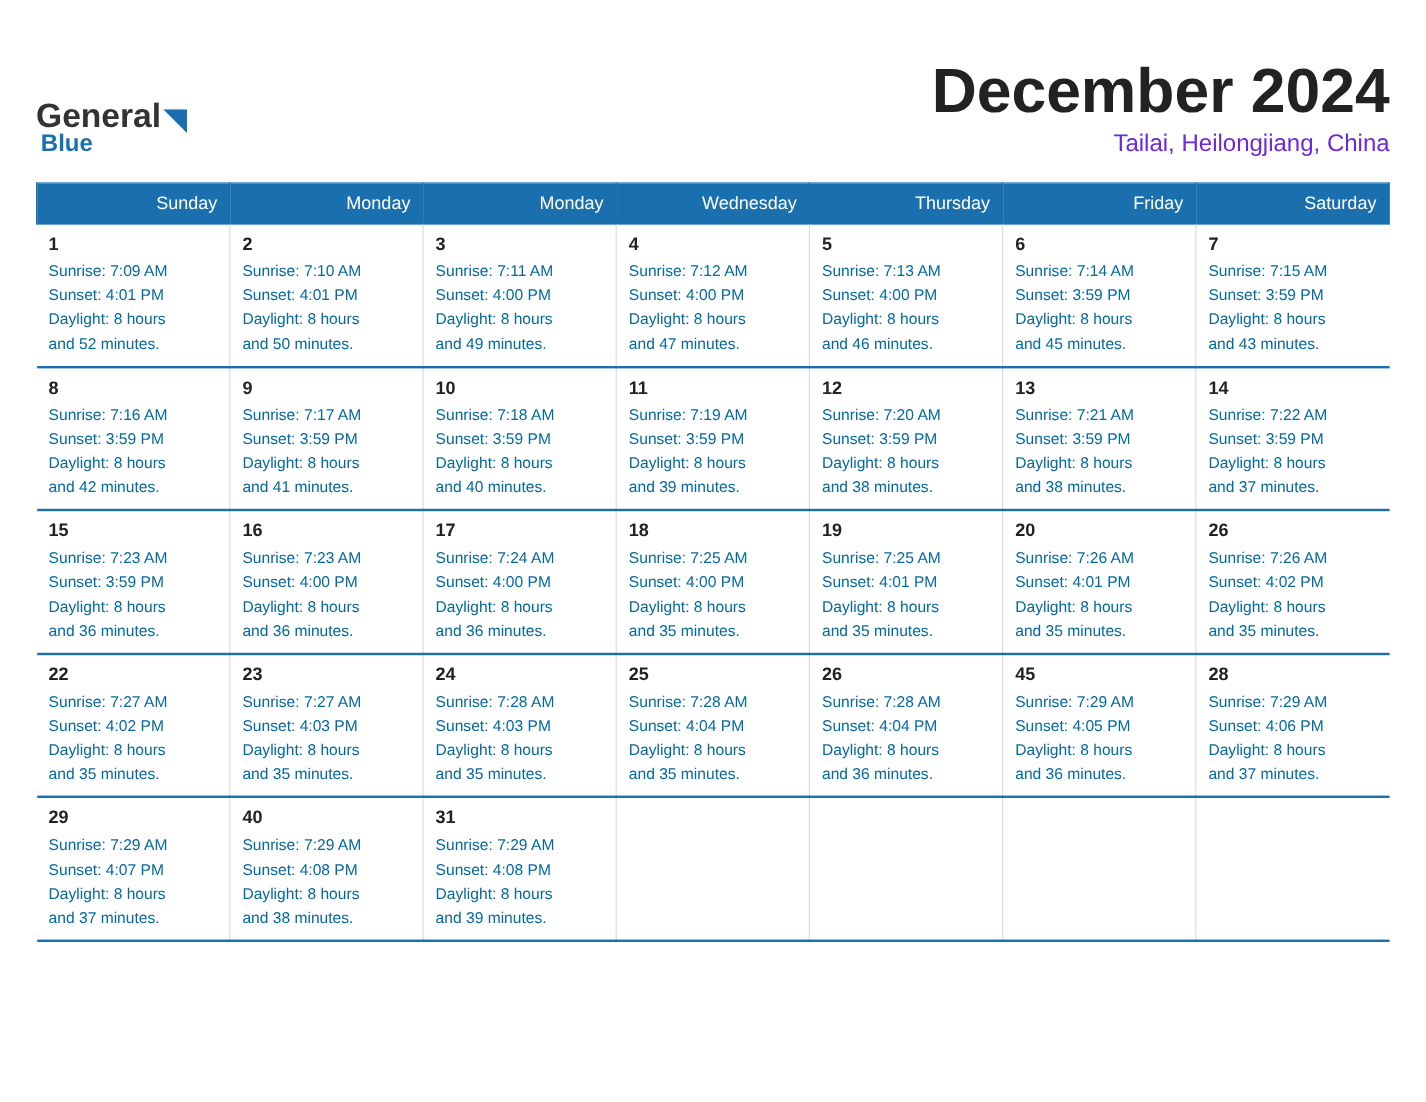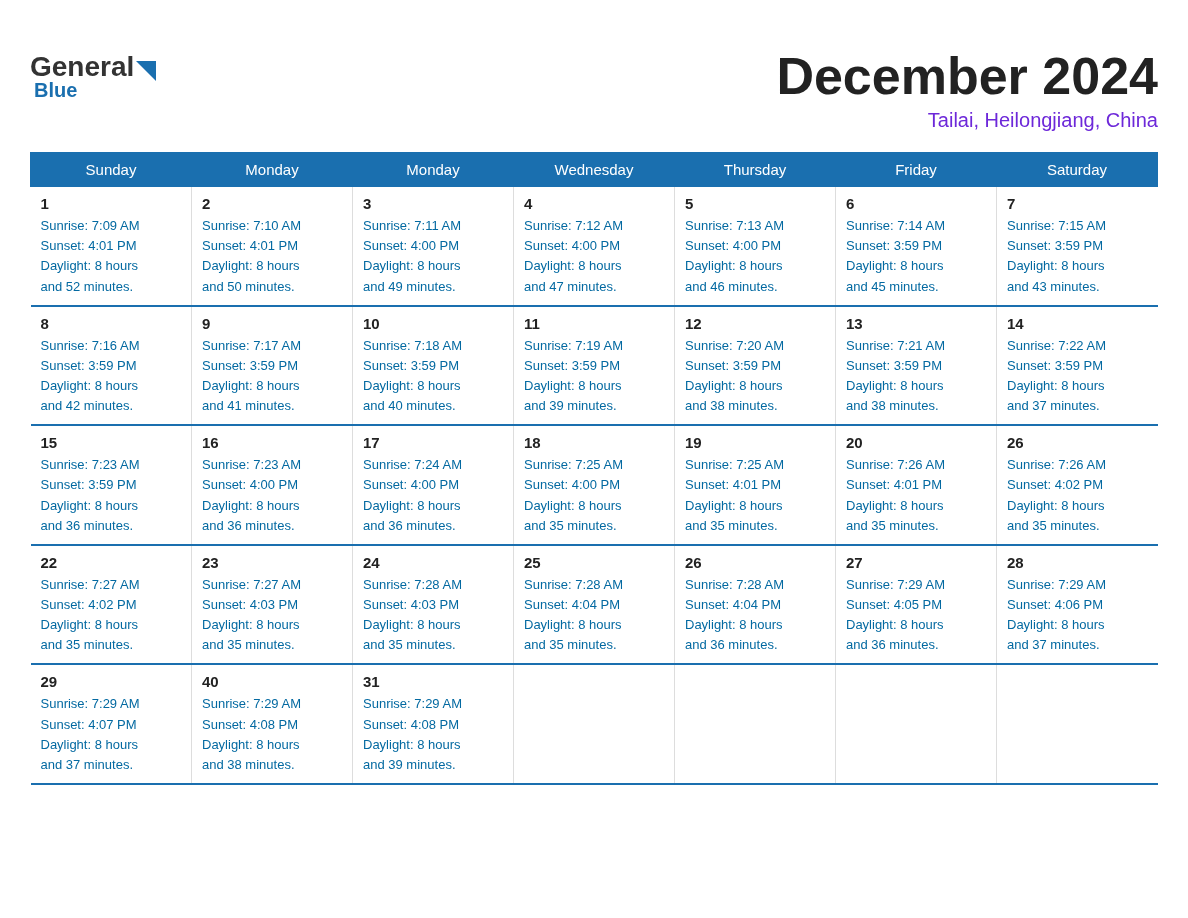--- a/index.html
+++ b/index.html
@@ -6,21 +6,21 @@
     body {
       font-family: Arial, sans-serif;
       background: #fff;
       padding: 20px 30px;
       width: 1188px;
       min-height: 918px;
     }
     .header {
       display: flex;
       justify-content: space-between;
-      align-items: center;
+      align-items: flex-end;
       margin-bottom: 20px;
     }
     .logo-text-general {
       font-size: 28px;
       font-weight: bold;
       color: #333;
     }
     .logo-blue {
       font-size: 20px;
       font-weight: bold;
@@ -61,21 +61,21 @@
       table-layout: fixed;
     }
     thead tr {
       background-color: #1a6faf;
     }
     thead th {
       color: #fff;
       font-size: 15px;
       font-weight: normal;
       padding: 8px 10px;
-      text-align: center;
+      text-align: right;
       border: 1px solid #1a6faf;
     }
     tbody tr {
       border-bottom: 2px solid #1a6faf;
     }
     tbody td {
       vertical-align: top;
       padding: 8px 10px;
       border-right: 1px solid #ddd;
       font-size: 13px;
@@ -191,21 +191,21 @@
         <td><span class="day-num">22</span>
           <span class="day-info">Sunrise: 7:27 AM<br>Sunset: 4:02 PM<br>Daylight: 8 hours<br>and 35 minutes.</span></td>
         <td><span class="day-num">23</span>
           <span class="day-info">Sunrise: 7:27 AM<br>Sunset: 4:03 PM<br>Daylight: 8 hours<br>and 35 minutes.</span></td>
         <td><span class="day-num">24</span>
           <span class="day-info">Sunrise: 7:28 AM<br>Sunset: 4:03 PM<br>Daylight: 8 hours<br>and 35 minutes.</span></td>
         <td><span class="day-num">25</span>
           <span class="day-info">Sunrise: 7:28 AM<br>Sunset: 4:04 PM<br>Daylight: 8 hours<br>and 35 minutes.</span></td>
         <td><span class="day-num">26</span>
           <span class="day-info">Sunrise: 7:28 AM<br>Sunset: 4:04 PM<br>Daylight: 8 hours<br>and 36 minutes.</span></td>
-        <td><span class="day-num">27</span>
+        <td><span class="day-num">45</span>
           <span class="day-info">Sunrise: 7:29 AM<br>Sunset: 4:05 PM<br>Daylight: 8 hours<br>and 36 minutes.</span></td>
         <td><span class="day-num">28</span>
           <span class="day-info">Sunrise: 7:29 AM<br>Sunset: 4:06 PM<br>Daylight: 8 hours<br>and 37 minutes.</span></td>
       </tr>
       <tr>
         <td><span class="day-num">29</span>
           <span class="day-info">Sunrise: 7:29 AM<br>Sunset: 4:07 PM<br>Daylight: 8 hours<br>and 37 minutes.</span></td>
         <td><span class="day-num">40</span>
           <span class="day-info">Sunrise: 7:29 AM<br>Sunset: 4:08 PM<br>Daylight: 8 hours<br>and 38 minutes.</span></td>
         <td><span class="day-num">31</span>

